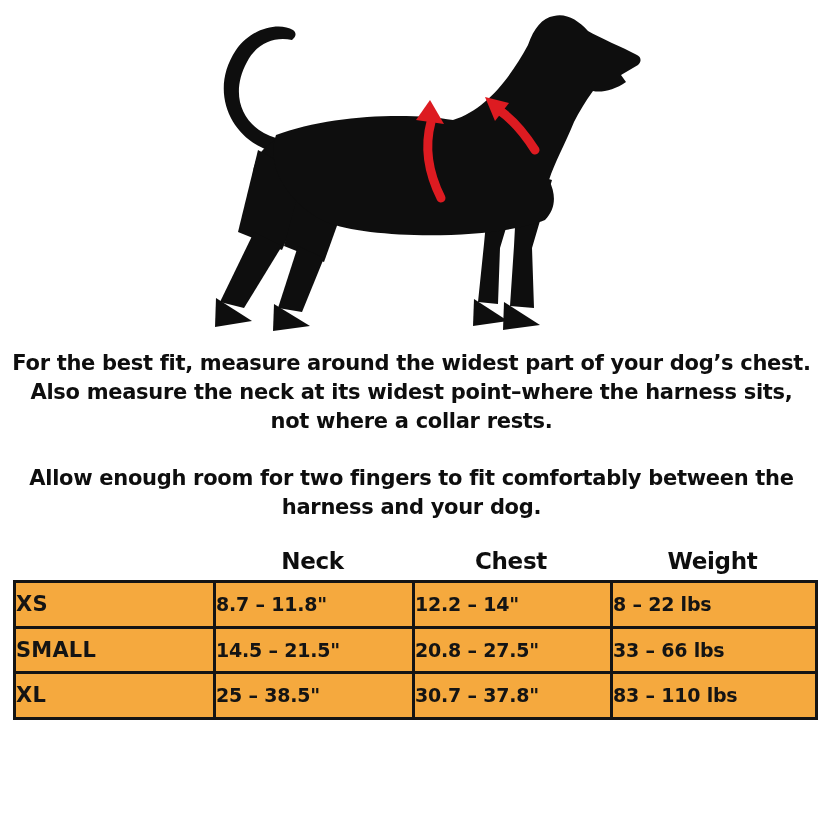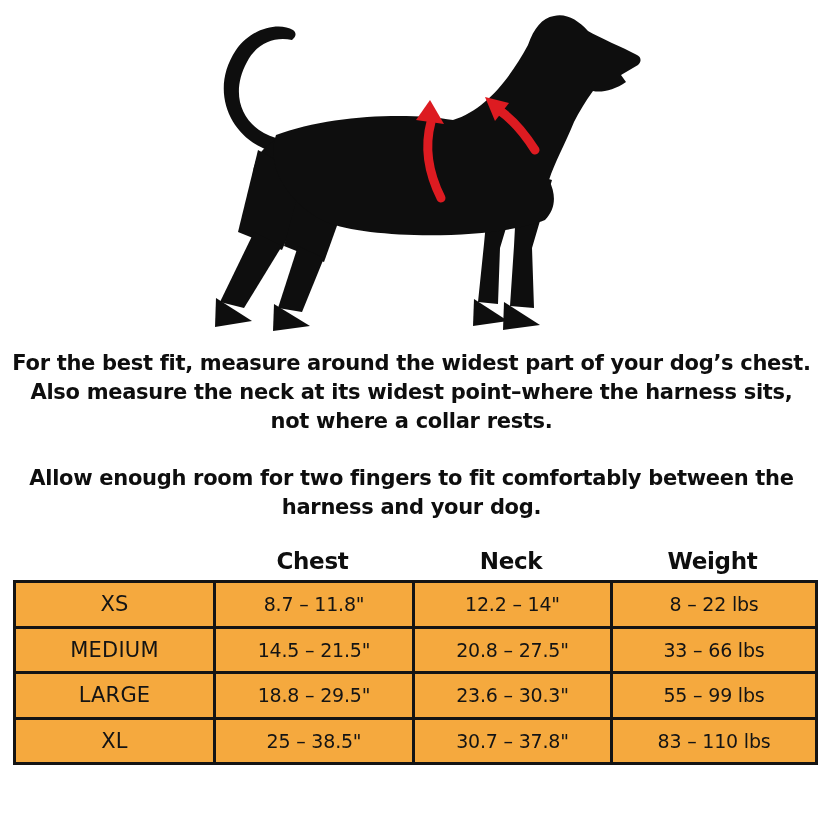--- a/index.html
+++ b/index.html
@@ -29,22 +29,22 @@
     margin:26px 0 6px 13px;width:802px;
   }
   .chart-head .col-label{
     text-align:center;font-size:23px;font-weight:bold;letter-spacing:-0.3px;
   }
   table.size-chart{
     border-collapse:collapse;margin-left:13px;width:802px;table-layout:fixed;
   }
   table.size-chart td{
     border:3px solid var(--line);background:var(--row-bg);
-    height:42.5px;text-align:center;vertical-align:middle;
-    font-weight:normal;color:var(--line);padding:0;
+    height:42.5px;vertical-align:middle;
+    font-weight:bold;color:var(--line);padding:0;
   }
   td.size-cell{font-size:21px;letter-spacing:0.2px;}
   td.value-cell{font-size:19px;letter-spacing:-0.2px;}
 </style>
 </head>
 <body>
 
 <div class="diagram-wrap">
   <svg class="dog-svg" width="450" height="345" viewBox="0 0 450 345" xmlns="http://www.w3.org/2000/svg">
 
@@ -80,50 +80,44 @@
 
 <p class="copy fit">For the best fit, measure around the widest part of your dog’s chest.
 Also measure the neck at its widest point–where the harness sits,
 not where a collar rests.</p>
 
 <p class="copy fingers">Allow enough room for two fingers to fit comfortably between the
 harness and your dog.</p>
 
 <div class="chart-head">
   <div class="col-label"></div>
+  <div class="col-label">Neck</div>
   <div class="col-label">Chest</div>
-  <div class="col-label">Neck</div>
   <div class="col-label">Weight</div>
 </div>
 
 <table class="size-chart">
   <colgroup>
       <col style="width:200px">
       <col style="width:199px">
       <col style="width:198px">
       <col style="width:205px">
     </colgroup>
   <tbody>
     <tr>
       <td class="size-cell">XS</td>
       <td class="value-cell">8.7 – 11.8"</td>
       <td class="value-cell">12.2 – 14"</td>
       <td class="value-cell">8 – 22 lbs</td>
     </tr>
     <tr>
-      <td class="size-cell">MEDIUM</td>
+      <td class="size-cell">SMALL</td>
       <td class="value-cell">14.5 – 21.5"</td>
       <td class="value-cell">20.8 – 27.5"</td>
       <td class="value-cell">33 – 66 lbs</td>
-    </tr>
-    <tr>
-      <td class="size-cell">LARGE</td>
-      <td class="value-cell">18.8 – 29.5"</td>
-      <td class="value-cell">23.6 – 30.3"</td>
-      <td class="value-cell">55 – 99 lbs</td>
     </tr>
     <tr>
       <td class="size-cell">XL</td>
       <td class="value-cell">25 – 38.5"</td>
       <td class="value-cell">30.7 – 37.8"</td>
       <td class="value-cell">83 – 110 lbs</td>
     </tr>
   </tbody>
 </table>
 

